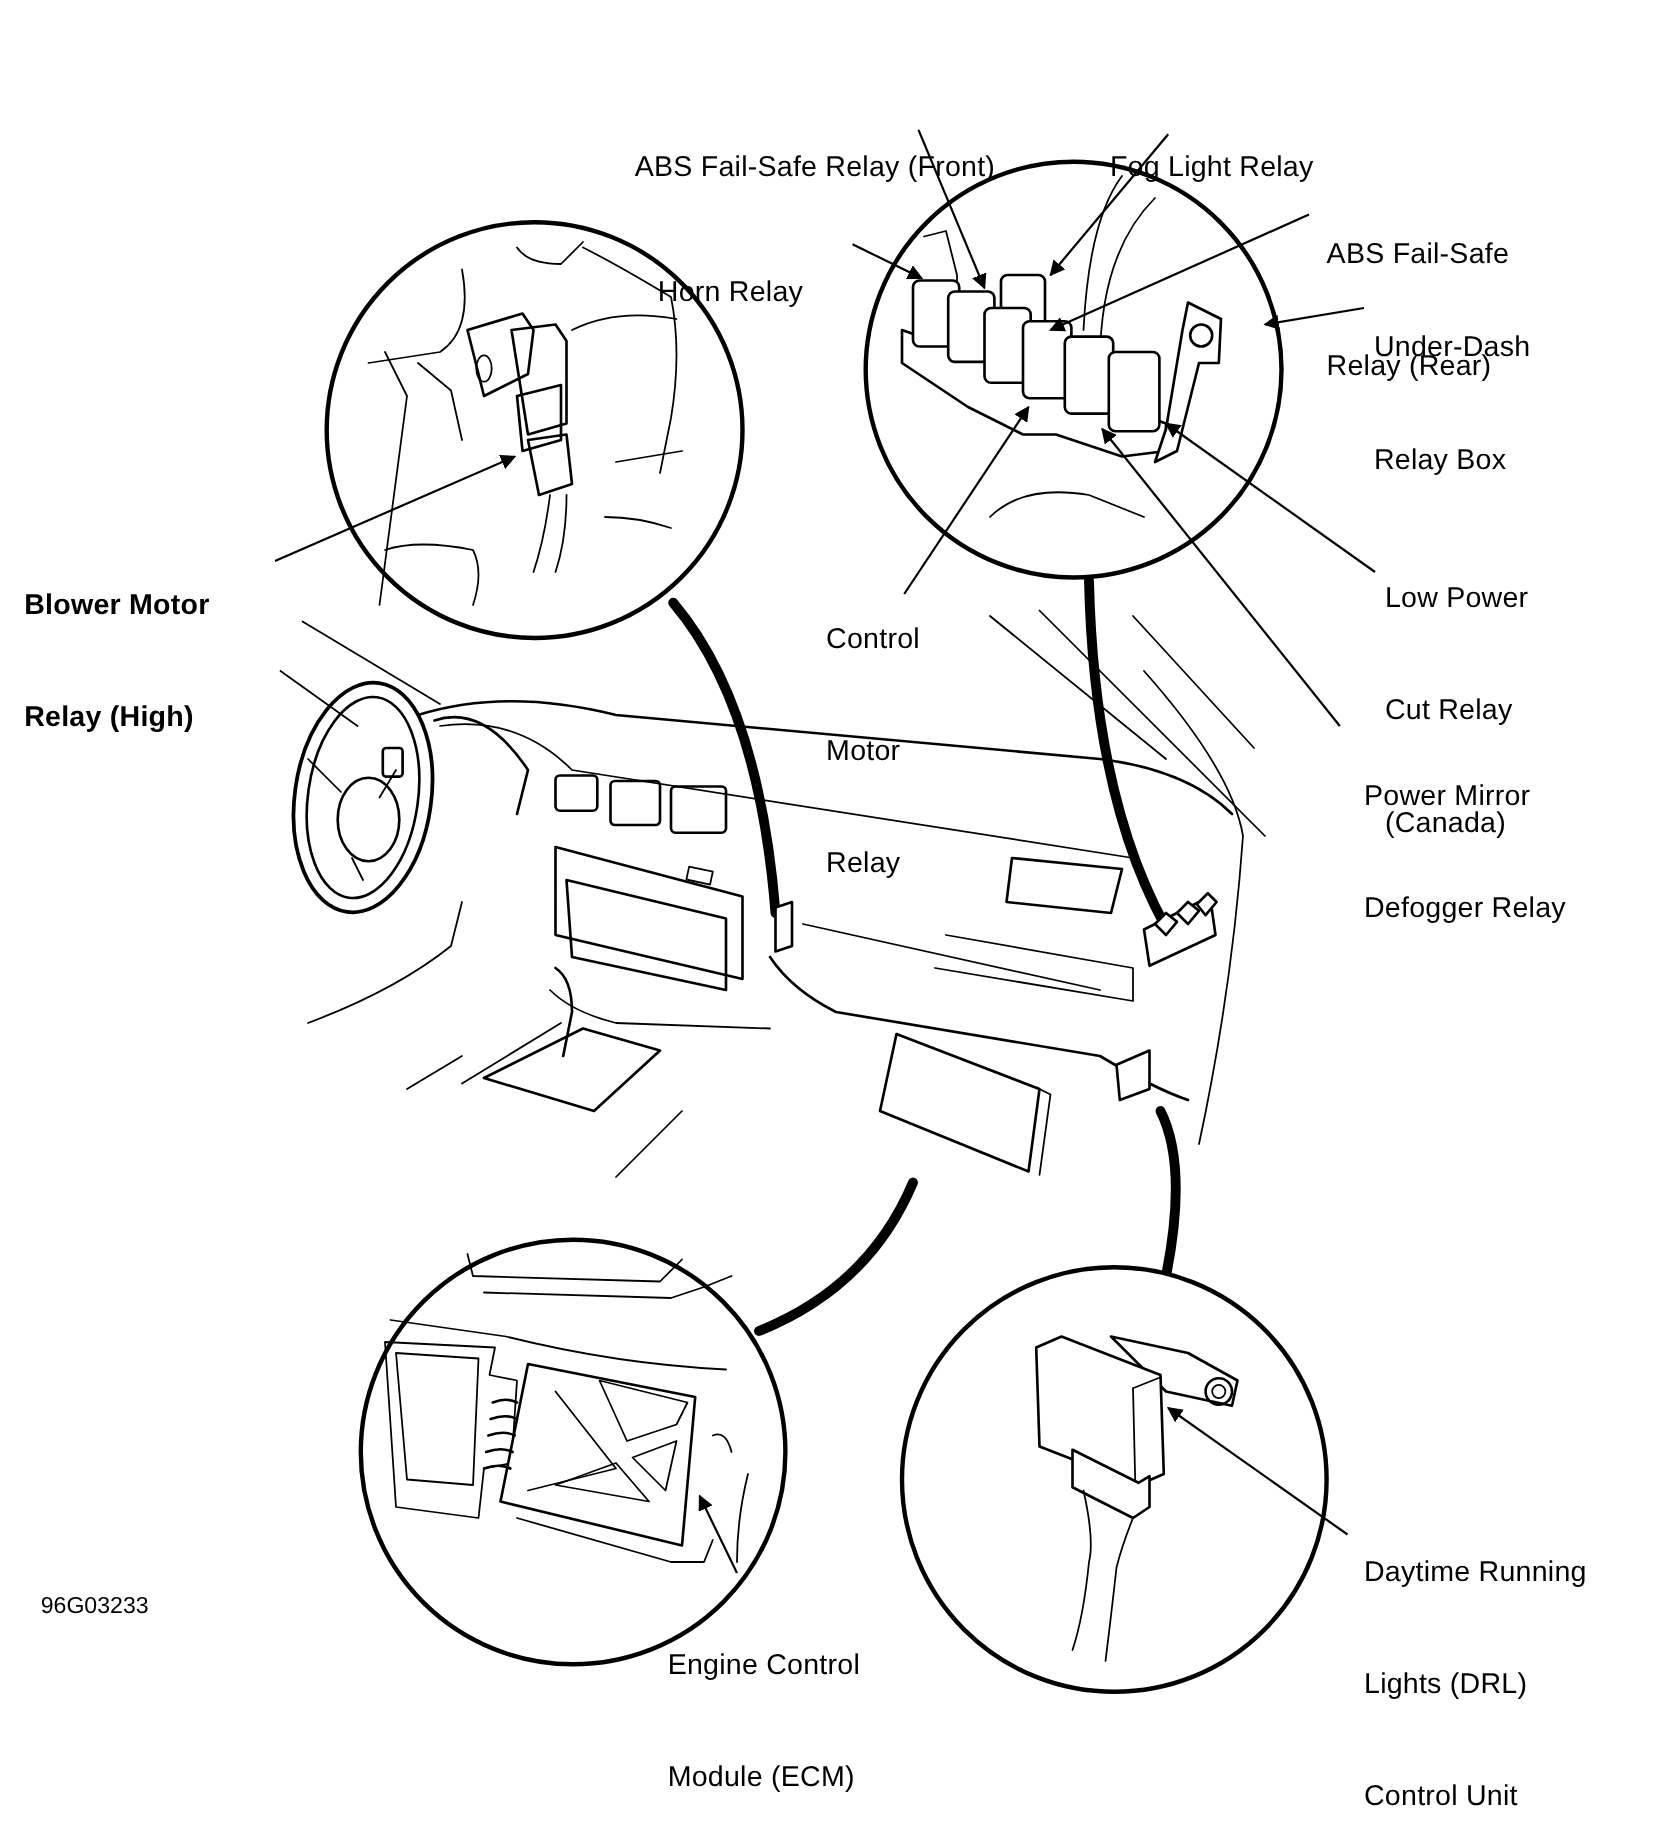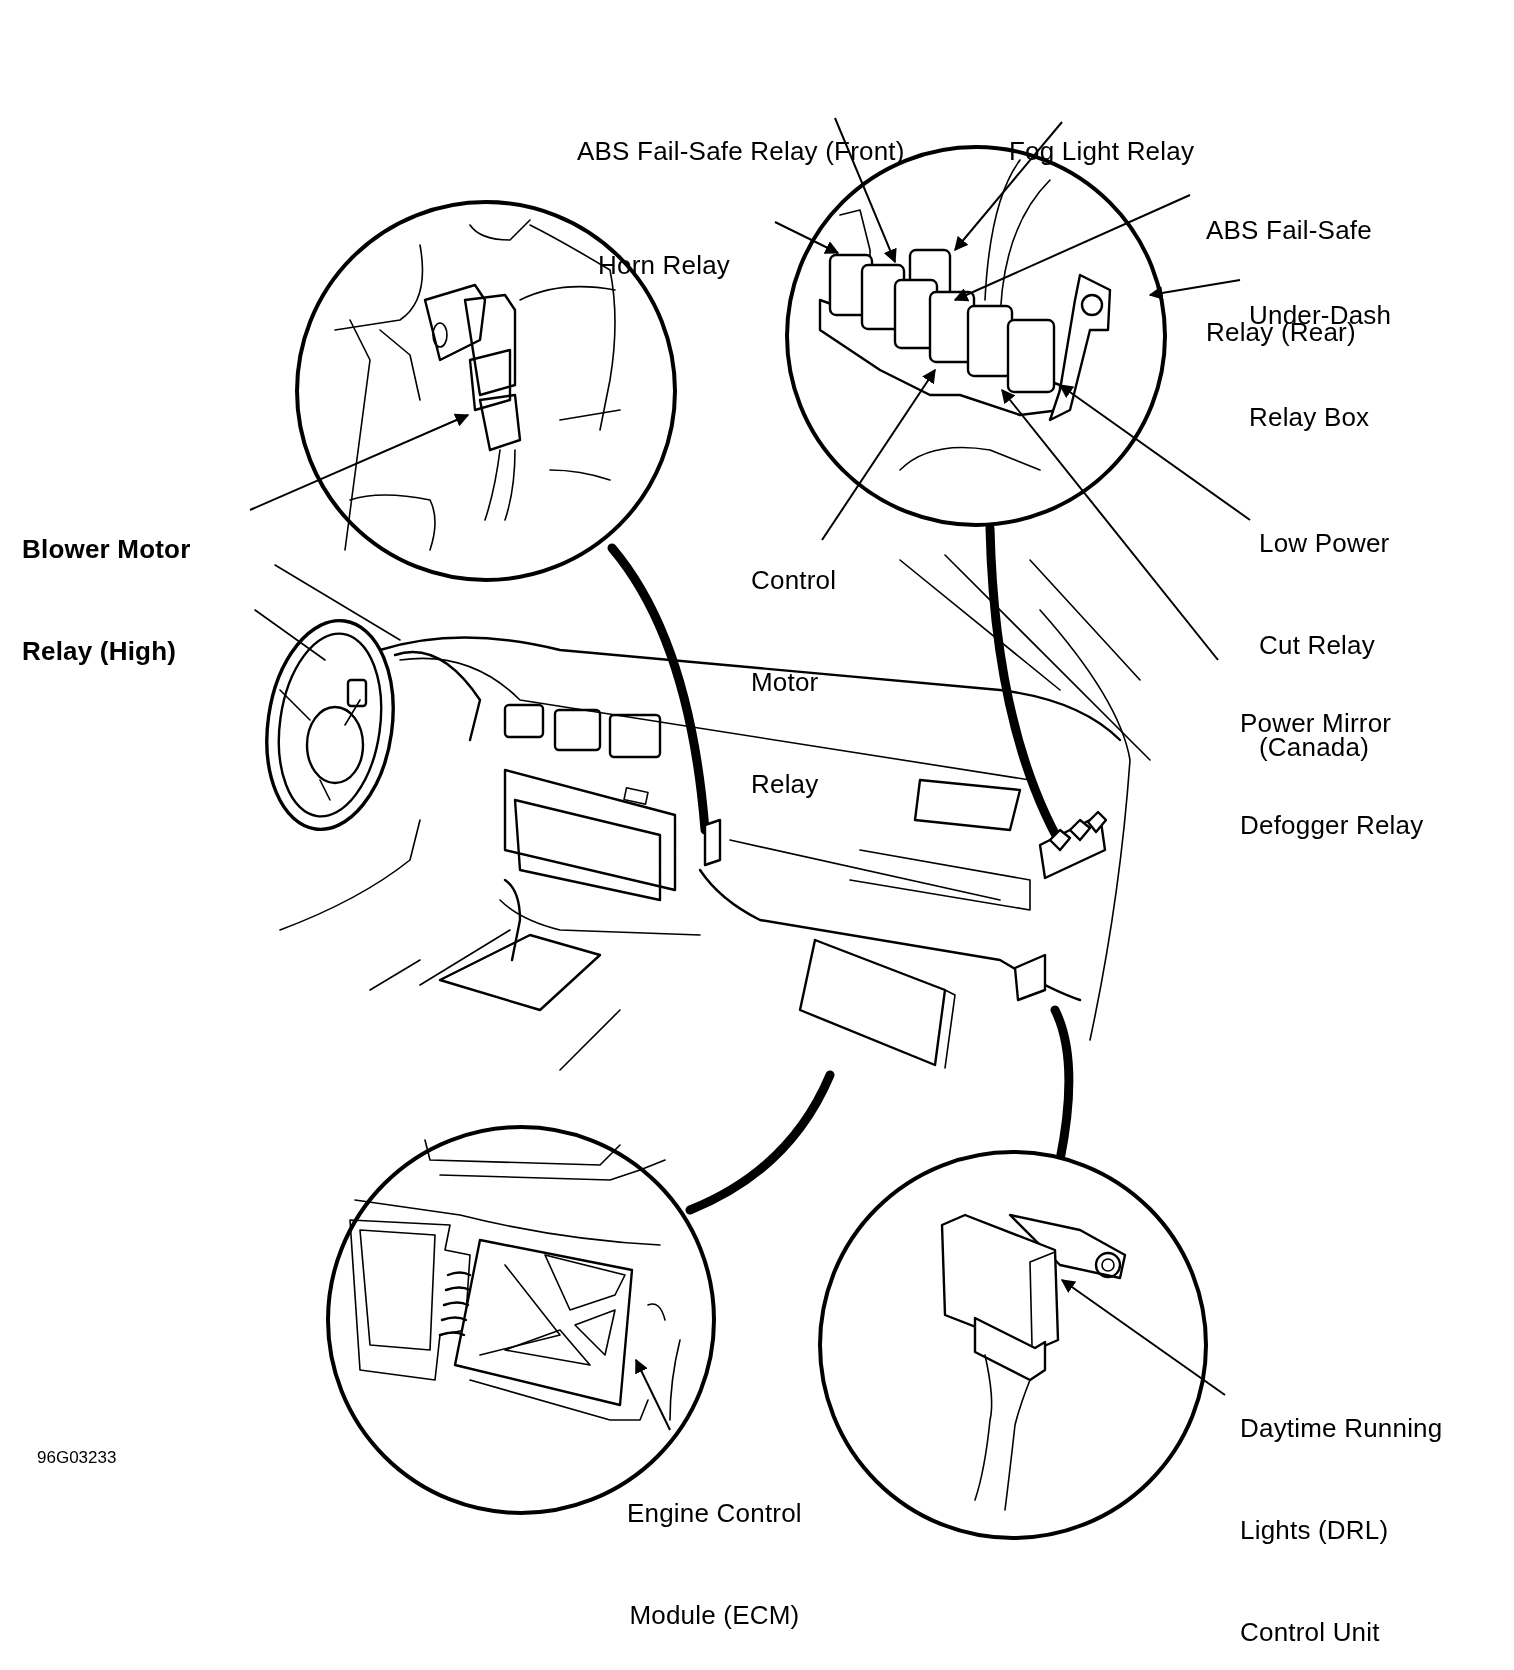--- a/index.html
+++ b/index.html
@@ -1,21 +1,21 @@
 <!DOCTYPE html>
 <html><head>
 <meta charset="utf-8">
 <style>
   html, body { margin: 0; padding: 0; background: #ffffff; }
   body { width: 1514px; height: 1670px; position: relative; overflow: hidden;
          font-family: "Liberation Sans", "DejaVu Sans", sans-serif; color: #000; }
   svg#art { position: absolute; left: 0; top: 0; }
   .lbl { position: absolute; font-size: 26px; line-height: 34px; white-space: pre; letter-spacing: 0.2px; }
   .lbl span { display: block; }
-  .fig { position: absolute; font-size: 17px; }
+  .fig { position: absolute; font-size: 21px; }
   .thin { fill: none; stroke: #000; stroke-width: 1.6; stroke-linecap: round; stroke-linejoin: round; }
   .med { fill: none; stroke: #000; stroke-width: 2.4; stroke-linecap: round; stroke-linejoin: round; }
   .thick { fill: none; stroke: #000; stroke-width: 3.4; stroke-linecap: round; stroke-linejoin: round; }
   .circ { fill: #fff; stroke: #000; stroke-width: 4; }
   .box { fill: #fff; stroke: #000; stroke-width: 2.4; stroke-linejoin: round; }
   .leader { stroke: #000; stroke-width: 2; fill: none; }
   .harness { fill: none; stroke: #000; stroke-linecap: round; }
 </style>
 </head>
 <body>
@@ -214,17 +214,17 @@
 <div class="lbl" style="left:1240px; top:638px;">
   <span>Power Mirror</span>
   <span>Defogger Relay</span>
 </div>
 <div class="lbl" style="left:1240px; top:1343px;">
   <span>Daytime Running</span>
   <span>Lights (DRL)</span>
   <span>Control Unit</span>
   
 </div>
-<div class="lbl" style="left:627px; top:1428px;text-align:center;">
+<div class="lbl" style="left:607px; top:1428px;">
   <span>Engine Control</span>
   <span>Module (ECM)</span>
 </div>
 <div class="fig" style="left:37px; top:1448px;">96G03233</div>
 
 </body></html>

